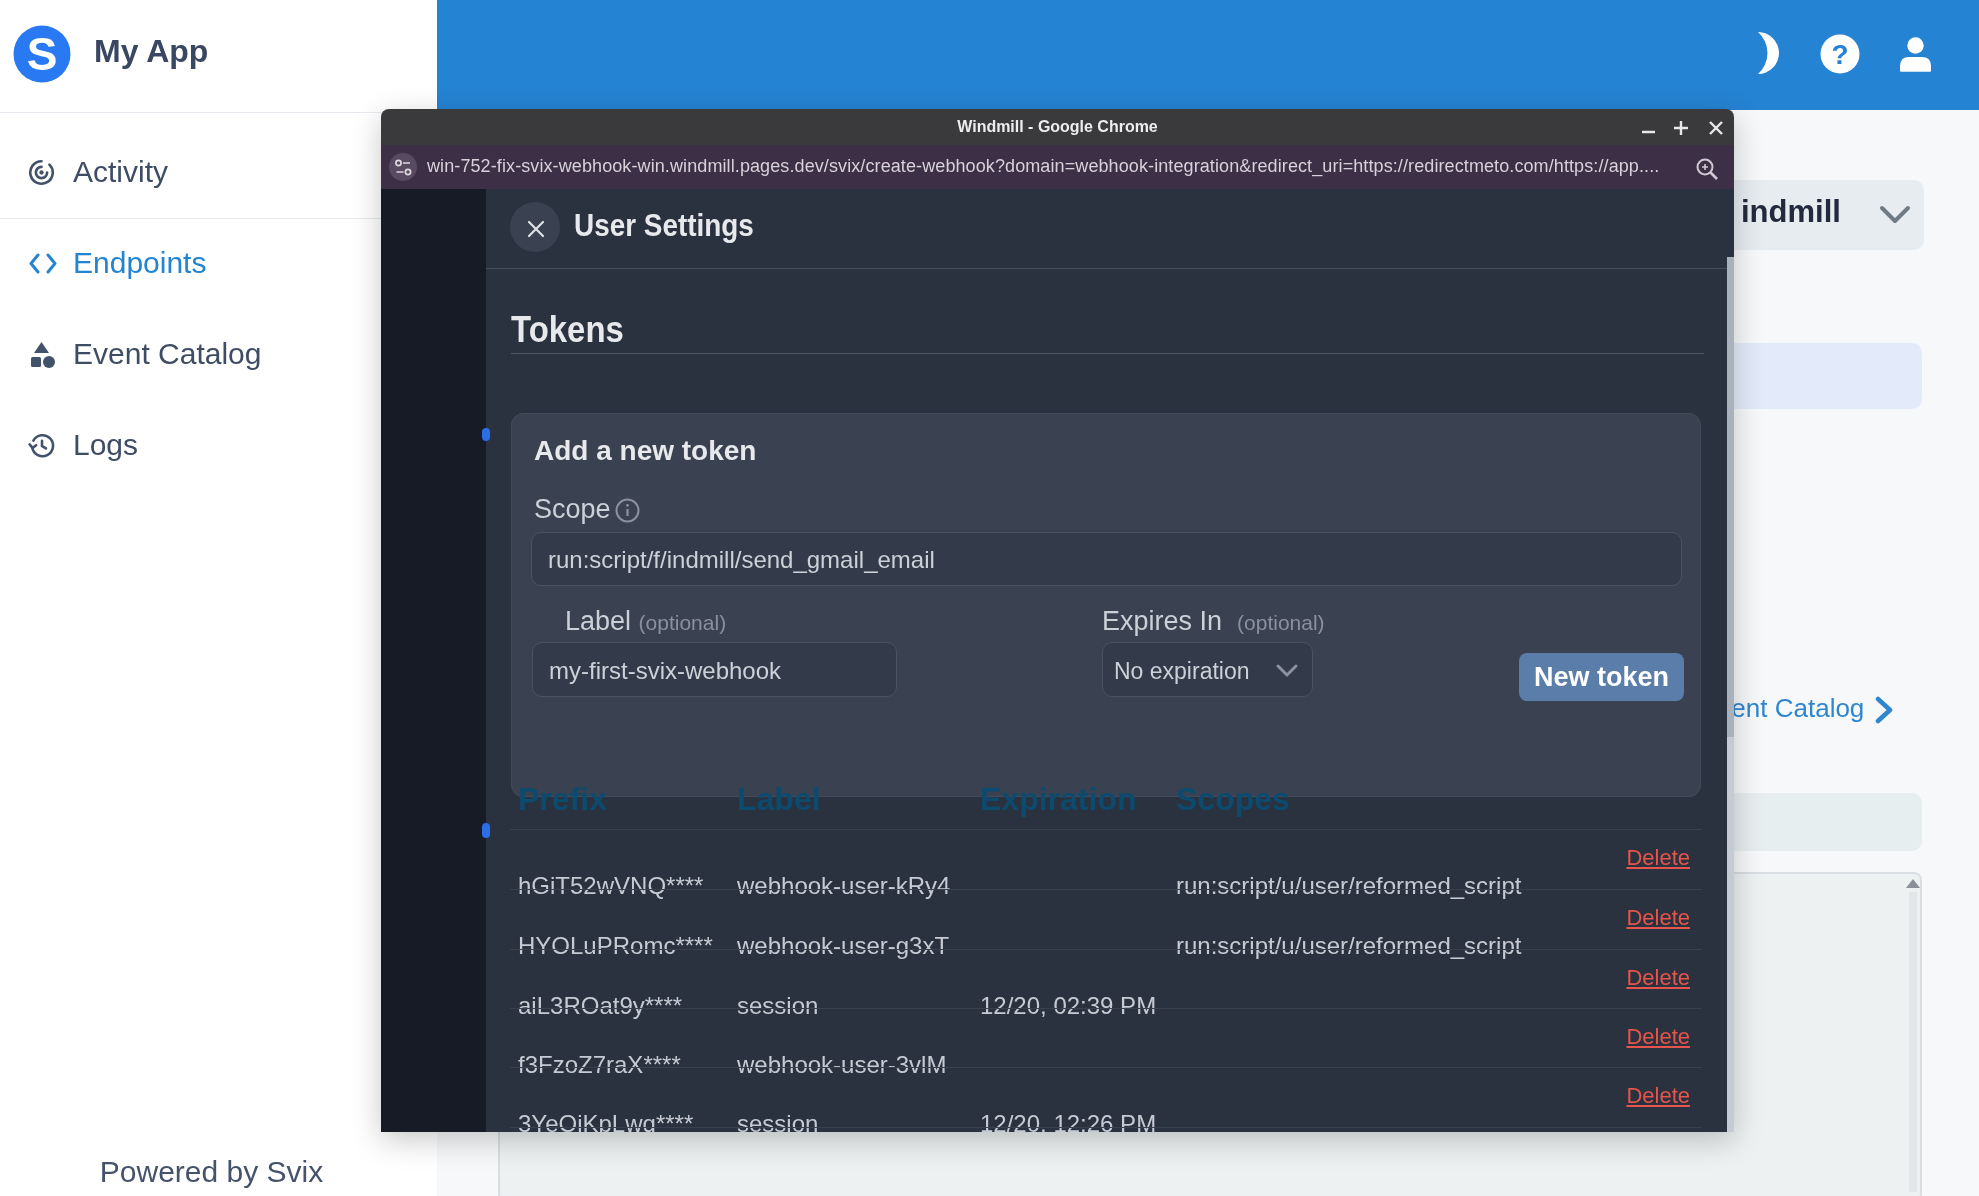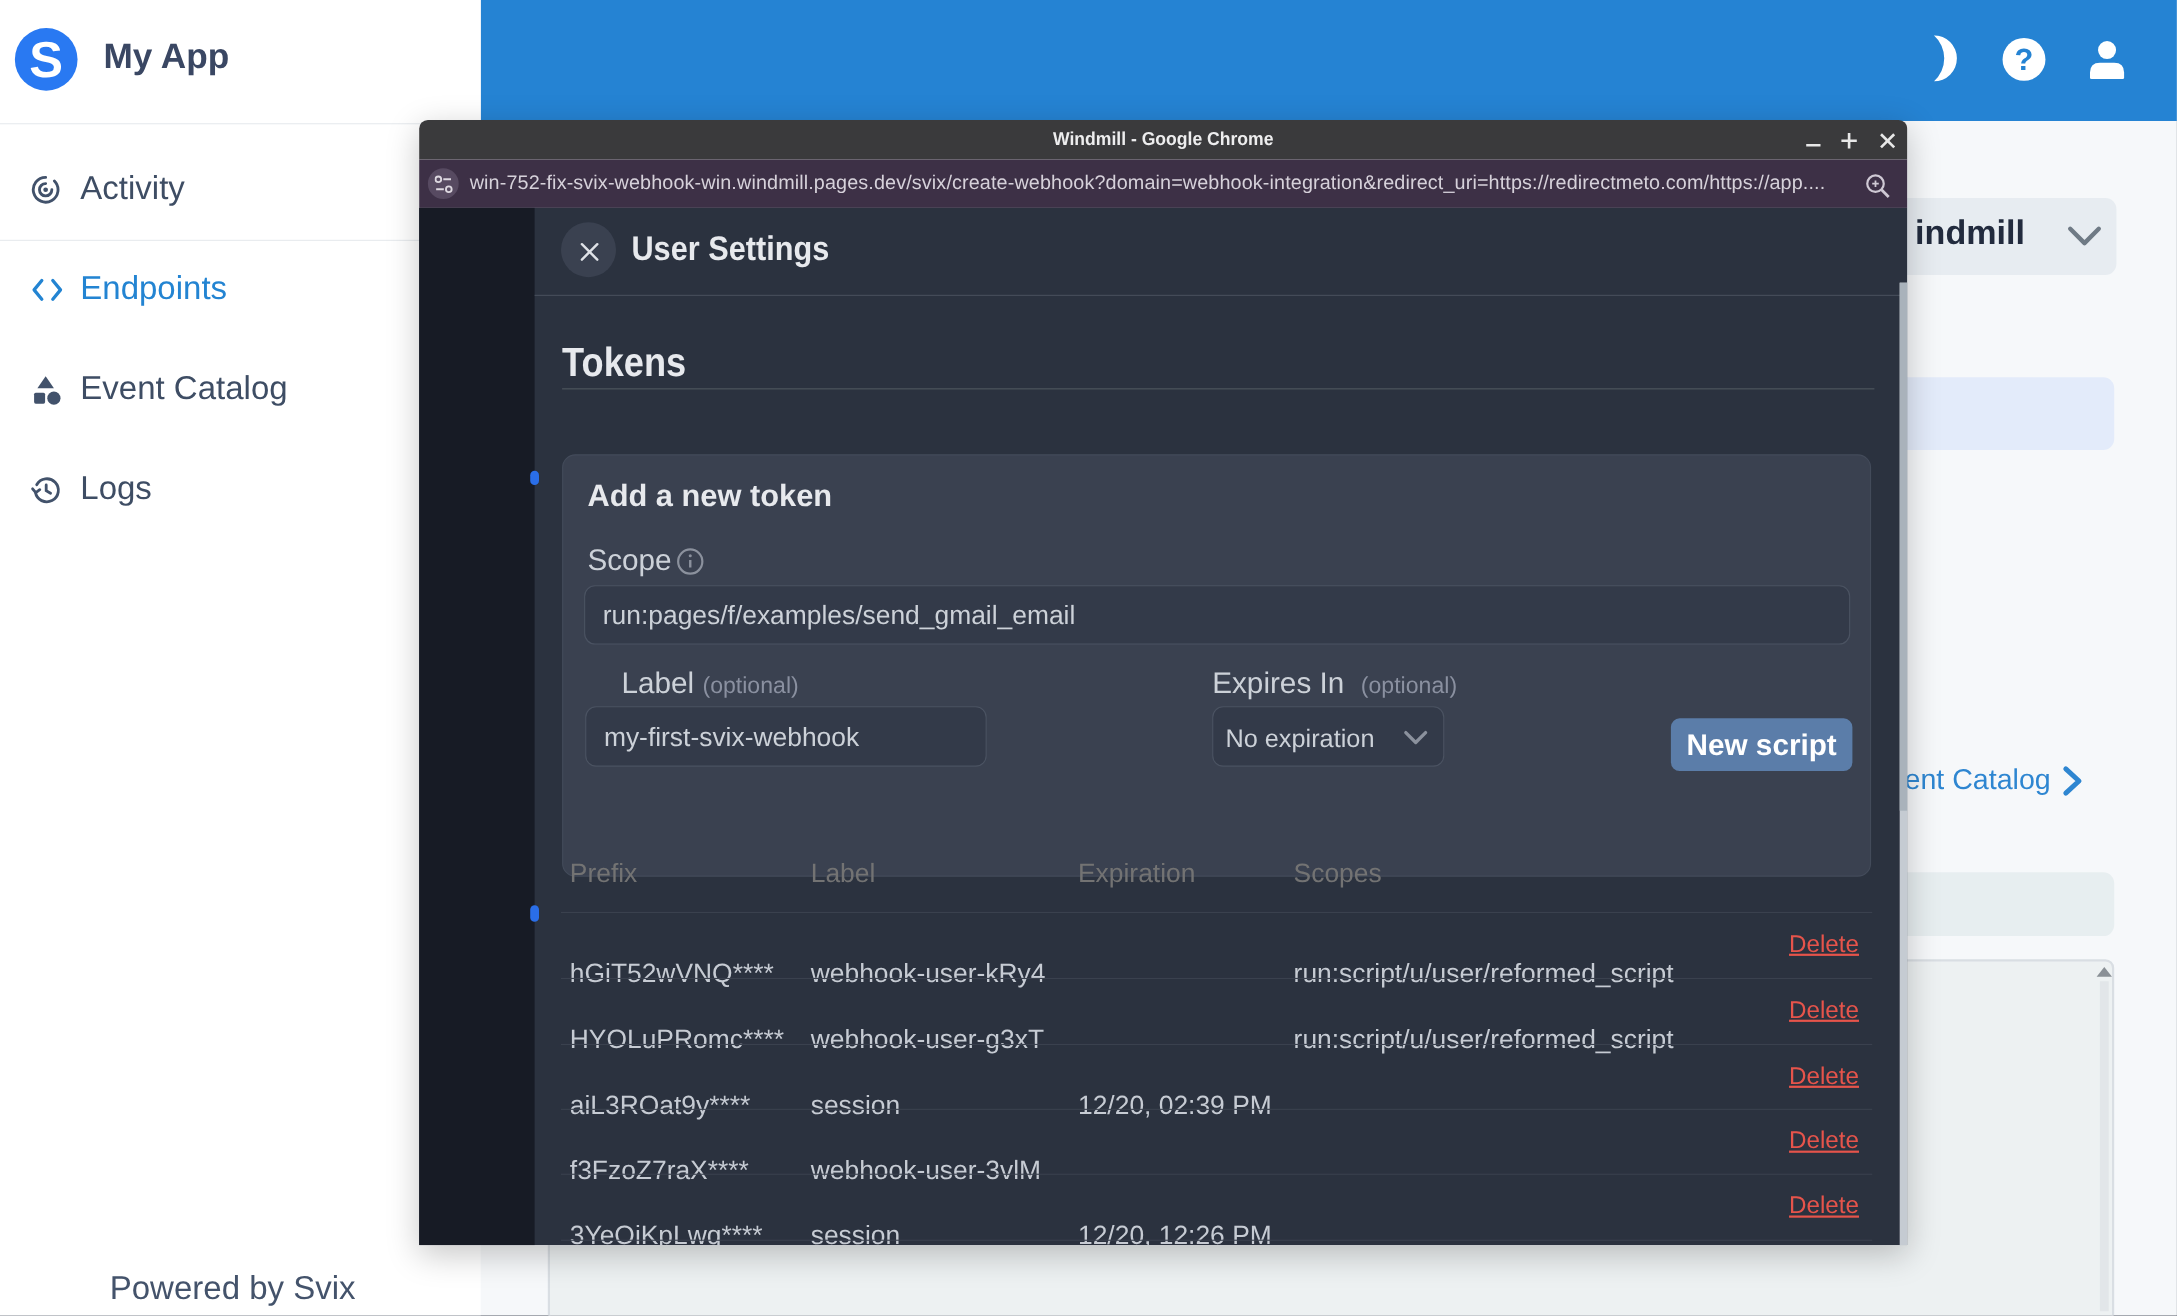--- a/index.html
+++ b/index.html
@@ -50,21 +50,21 @@
   .scope-input { position:absolute; left:19px; top:118px; width:1151px; height:54px; background:#333a49; border:1px solid #4b5362; border-radius:10px; }
   .scope-input span { position:absolute; left:16px; top:13px; font-size:24px; color:#ccd1d8; }
   .lbl2 { position:absolute; font-size:27px; color:#ccd1d8; top:192px; }
   .opt { font-size:21px; color:#8a90a0; font-weight:normal; }
   .label-input { position:absolute; left:20px; top:228px; width:365px; height:55px; background:#333a49; border:1px solid #4b5362; border-radius:10px; }
   .label-input span { position:absolute; left:16px; top:14px; font-size:24px; color:#ccd1d8; }
   .select { position:absolute; left:590px; top:228px; width:211px; height:55px; background:#333a49; border:1px solid #4b5362; border-radius:10px; }
   .select span { position:absolute; left:11px; top:15px; font-size:23px; color:#ccd1d8; }
   .newtoken { position:absolute; left:1007px; top:239px; width:165px; height:48px; background:#5b7da9; border-radius:8px; text-align:center; line-height:48px; font-size:27px; font-weight:bold; color:#ffffff; }
 
-  .th { position:absolute; font-size:24px; font-weight:normal; color:#737373; }
+  .th { position:absolute; font-size:32px; font-weight:bold; color:#0c4a6e; }
   .td { position:absolute; font-size:24px; color:#c6cbd3;margin-top:28px; }
   .tline { position:absolute; left:129px; width:1192px; height:1px; background:#3a414e; }
   .del { position:absolute; right:44px; color:#e6544b; font-size:22px; text-decoration:underline; }
 
   .mscroll { position:absolute; left:1346px; top:148px; width:7px; height:875px; background:#c5cbd2; }
   .mthumb { position:absolute; left:0; top:0; width:7px; height:480px; background:#a9b2bb; }
 </style>
 </head>
 <body>
 
@@ -180,34 +180,34 @@
 
     <div class="card">
       <div class="card-title">Add a new token</div>
       <div class="scope-label">Scope</div>
       <svg class="abs" style="left:103px; top:84px;" width="25" height="25" viewBox="0 0 25 25">
         <circle cx="12.5" cy="12.5" r="11" fill="none" stroke="#8b919d" stroke-width="2"></circle>
         <line x1="12.5" y1="11" x2="12.5" y2="18" stroke="#8b919d" stroke-width="2.2"></line>
         <circle cx="12.5" cy="7.3" r="1.4" fill="#8b919d"></circle>
       </svg>
       <div class="scope-input">
-        <span>run:pages/f/examples/send_gmail_email</span>
+        <span>run:script/f/indmill/send_gmail_email</span>
       </div>
       <div class="lbl2" style="left:21px;margin-left:32px;">Label <span class="opt">(optional)</span></div>
       <div class="lbl2" style="left:590px;">Expires In&nbsp; <span class="opt">(optional)</span></div>
       <div class="label-input">
         <span>my-first-svix-webhook</span>
       </div>
       <div class="select">
         <span>No expiration</span>
         <svg style="position:absolute; left:171px; top:20px;" width="26" height="17" viewBox="0 0 26 17">
           <path d="M4 3 L13 12 L22 3" stroke="#8b919d" stroke-width="3" fill="none" stroke-linecap="round" stroke-linejoin="round"></path>
         </svg>
       </div>
-      <div class="newtoken">New script</div>
+      <div class="newtoken">New token</div>
     </div>
 
     <div class="th" style="left:137px; top:672px;">Prefix</div>
     <div class="th" style="left:356px; top:672px;">Label</div>
     <div class="th" style="left:599px; top:672px;">Expiration</div>
     <div class="th" style="left:795px; top:672px;">Scopes</div>
     <div class="tline" style="top:720px;"></div>
 
     <div class="td" style="left:137px; top:735px;">hGiT52wVNQ****</div>
     <div class="td" style="left:356px; top:735px;">webhook-user-kRy4</div>

